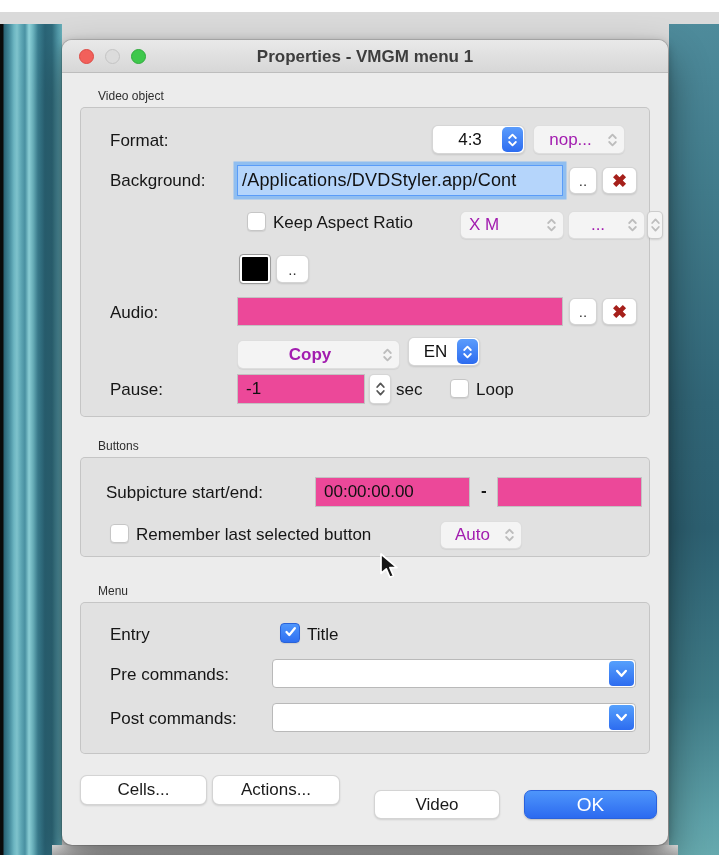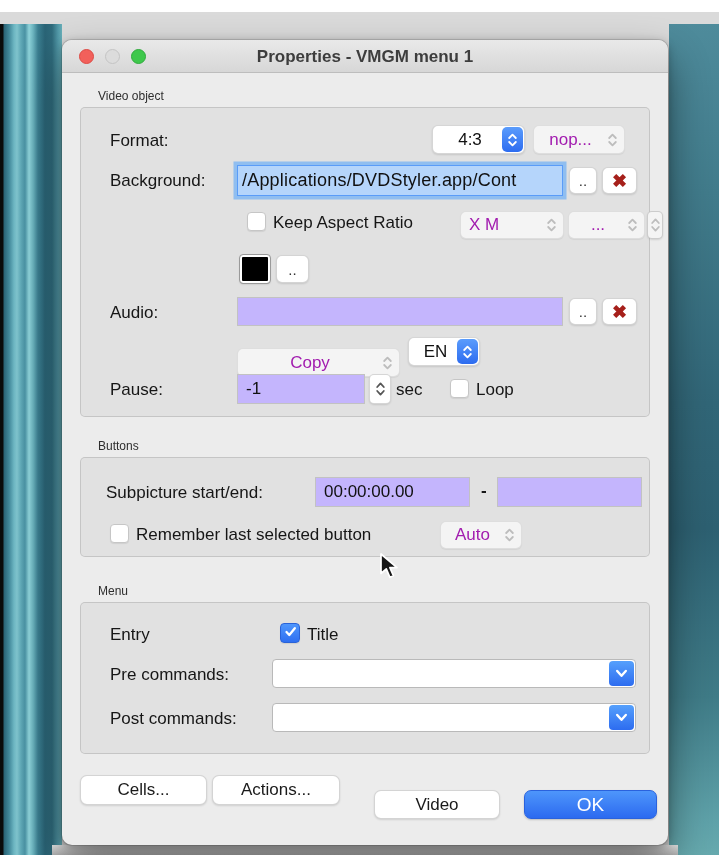--- a/index.html
+++ b/index.html
@@ -37,21 +37,21 @@
 
   
   .rowlabel { font-size:17px; color:#161616; }
   .dd { background:#fff; border:1px solid rgba(0,0,0,0.16); border-radius:6px;
     box-shadow:0 1px 2px rgba(0,0,0,0.12); display:flex; align-items:center; font-size:17px; color:#111; }
   .dd .val { flex:1; text-align:center; padding:0 2px 0 8px; white-space:nowrap; overflow:hidden; }
   .dd .stepper { width:21px; align-self:stretch; margin:1px; border-radius:5px;
     background:linear-gradient(#5a9cfc,#2d6cf0); display:flex; align-items:center; justify-content:center; color:#fff; }
   .dd.disabled { background:#f4f4f4; color:#a21caf; border-color:rgba(0,0,0,0.09); box-shadow:0 1px 1px rgba(0,0,0,0.06); }
   .dd.disabled .stepper { background:none; color:#bdbdbd; }
-  .tf { background:#c4b5fd; border:1px solid #c2c2c2; display:flex; align-items:center;
+  .tf { background:#ec4899; border:1px solid #c2c2c2; display:flex; align-items:center;
     font-size:17px; color:#111; padding:0 8px; white-space:nowrap; overflow:hidden; }
   .tf.focused { border:1px solid #5a9cf8; box-shadow:0 0 0 3.5px rgba(64,156,255,0.5); padding:0; }
   .tf.focused .sel { display:flex; align-items:center; width:100%; height:100%;
     background:#b5d5fb; padding:0 4px; font-size:18px; letter-spacing:.2px; }
   .btn { background:#fff; border:1px solid rgba(0,0,0,0.17); border-radius:6px;
     box-shadow:0 1px 2px rgba(0,0,0,0.12); display:flex; align-items:center; justify-content:center;
     font-size:15px; color:#333; }
   .btn-x { font-size:18px; font-weight:700; color:#a6201b; }
   .cb { width:19px; height:19px; background:#fff; border:1px solid #c6c6c6; border-radius:4px;
     box-shadow:0 1px 1px rgba(0,0,0,0.08); }
@@ -79,21 +79,21 @@
   #lbl-keep  { left:211px; top:173px; }
   #dd-xmid   { left:398px; top:171px; width:104px; height:28px;gap:40px; }
   #dd-ymid   { left:506px; top:171px; width:77px;  height:28px; }
   #sp-offset { left:585px; top:171px; width:16px;  height:28px; }
   #btn-swatch { left:178px; top:215px; width:30px; height:28px; border-radius:3px; border:2px solid #fff; outline:1px solid #9a9a9a; box-shadow:0 1px 2px rgba(0,0,0,.25); }
   #btn-color-browse { left:214px; top:215px; width:33px; height:28px; }
   #lbl-audio { left:48px; top:263px; }
   #tf-audio  { left:175px; top:257px; width:326px; height:29px; }
   #btn-au-browse { left:507px; top:258px; width:28px; height:27px; }
   #btn-au-clear  { left:540px; top:258px; width:35px; height:27px; }
-  #dd-copy { left:175px; top:308px; width:163px; height:29px; }
+  #dd-copy { left:175px; top:300px; width:163px; height:29px;font-weight:bold; }
   #dd-lang { left:346px; top:297px; width:72px;  height:29px; }
   #lbl-pause { left:48px; top:340px; }
   #tf-pause  { left:175px; top:334px; width:128px; height:30px; }
   #sp-pause  { left:307px; top:334px; width:22px;  height:30px; }
   #lbl-sec   { left:334px; top:340px; }
   #cb-loop   { left:388px; top:339px; }
   #lbl-loop  { left:414px; top:340px; }
 
   
   #lbl-subpic { left:44px; top:443px; }

